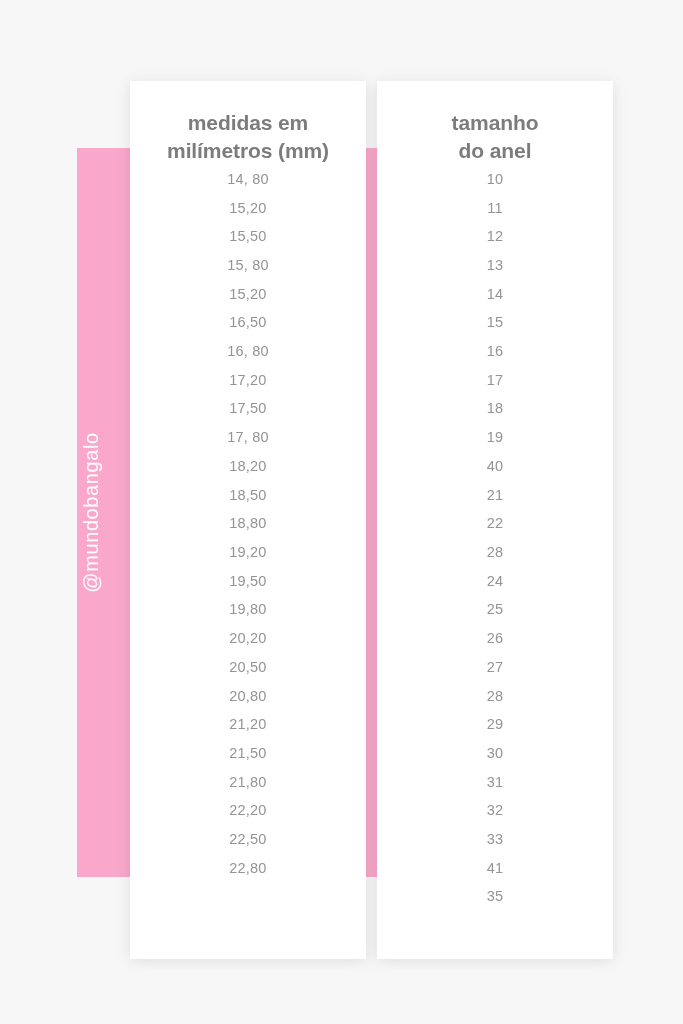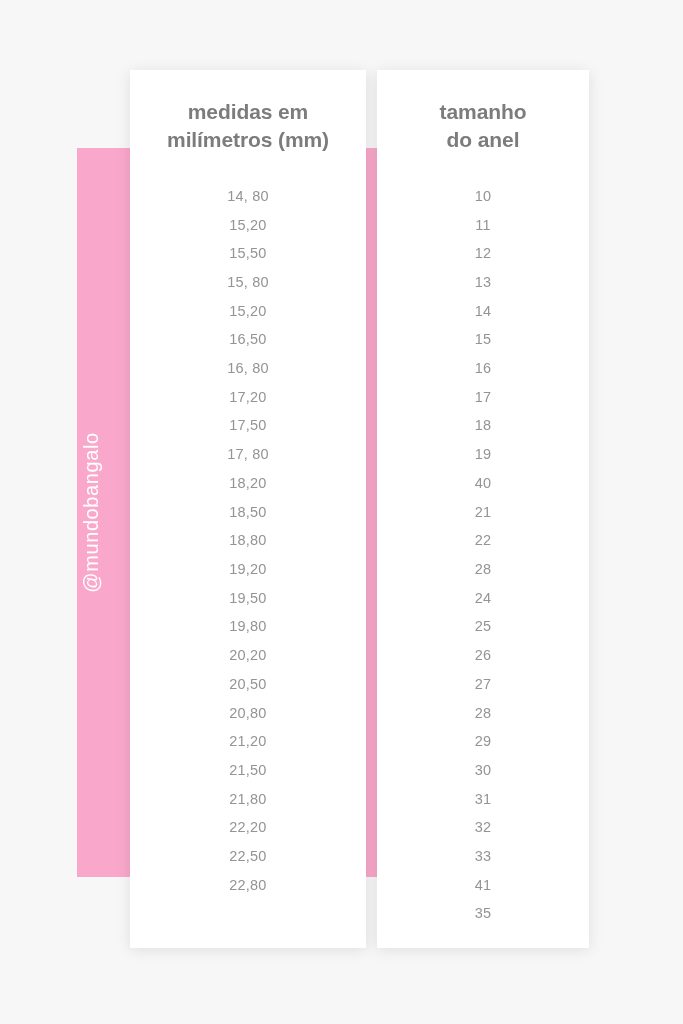--- a/index.html
+++ b/index.html
@@ -45,50 +45,49 @@
     white-space: nowrap;
     color: #ffffff;
     font-size: 20px;
     letter-spacing: 0.6px;
     font-weight: 400;
   }
 
   
   .card {
     position: absolute;
-    top: 70px;
+    top: 81px;
     background: #ffffff;
     box-shadow: 0 2px 14px rgba(0,0,0,0.10);
   }
 
   .card-left {
     left: 130px;
     width: 236px;
     height: 878px;
   }
 
   .card-right {
     left: 377px;
-    width: 212px;
+    width: 236px;
     height: 878px;
   }
 
   .card-title {
     text-align: center;
     color: #7c7c7c;
     font-size: 21px;
     font-weight: 700;
     line-height: 1.33;
     padding-top: 28px;
     letter-spacing: -0.1px;
   }
 
   .value-list {
     list-style: none;
-    margin-top: 28px;
     text-align: center;
   }
 
   .value-list li {
     color: #949494;
     font-size: 14.5px;
     line-height: 28.7px;
     letter-spacing: 0.2px;
   }
 </style>

